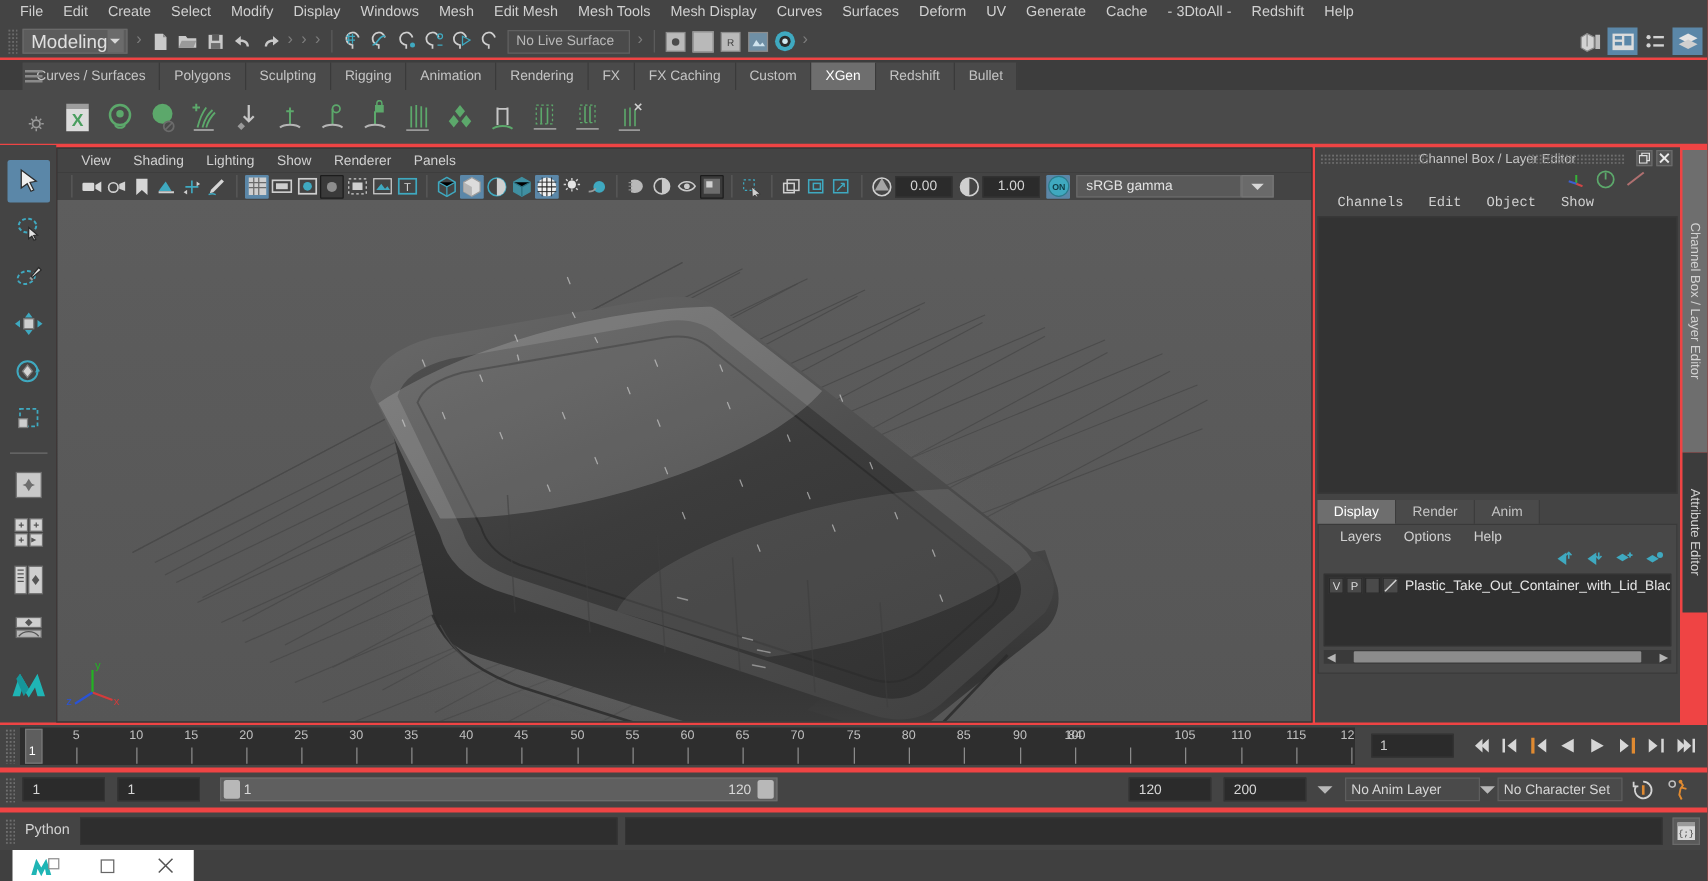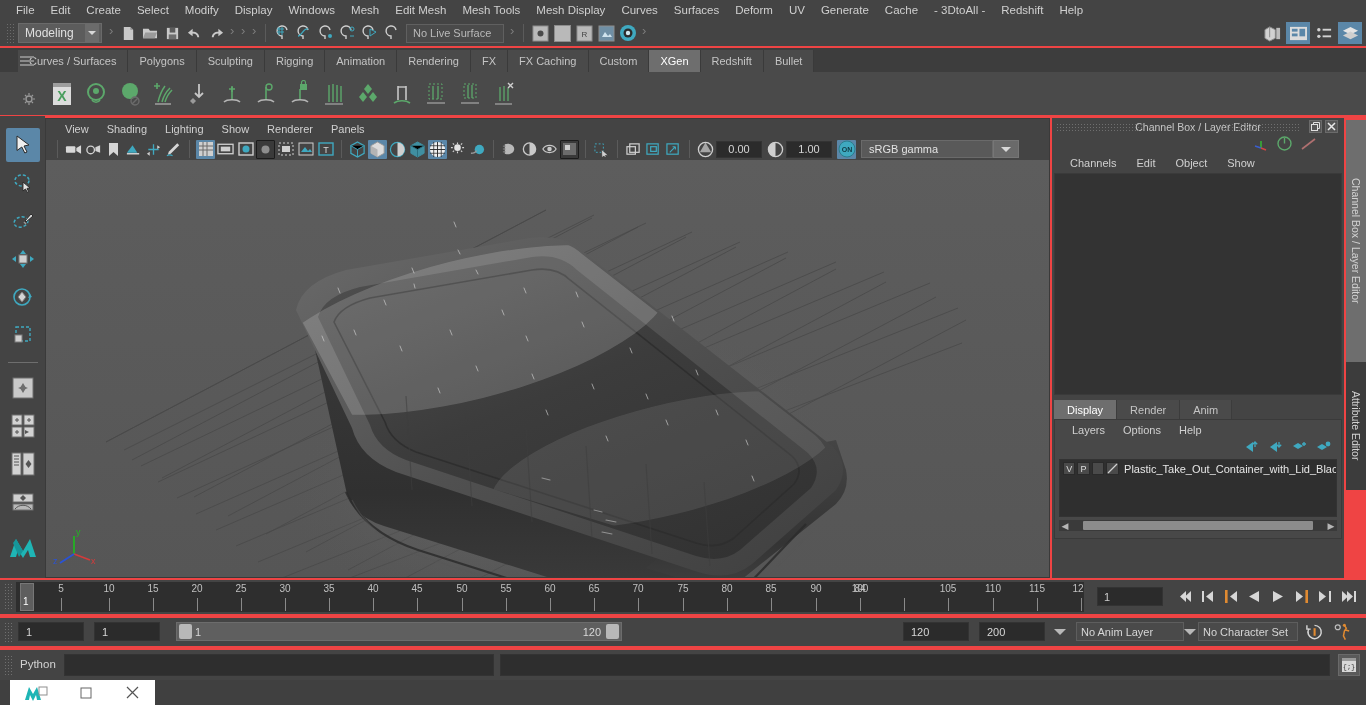--- a/index.html
+++ b/index.html
@@ -30,21 +30,21 @@
     background: #444444; display: flex; align-items: center; padding-left: 6px;
   }
   .dotgrip {
     width: 8px; height: 20px; margin-right: 4px;
     background-image: radial-gradient(circle, #6f6f6f 0.8px, transparent 0.9px);
     background-size: 3px 3px; opacity: .9;
   }
   .modesel {
     height: 20px; width: 84px; background: #5c5c5c; border: 1px solid #6a6a6a;
     display: flex; align-items: center; justify-content: space-between;
-    padding: 0 2px 0 6px; font-size: 12px; color: #e0e0e0; margin-right: 4px;
+    padding: 0 2px 0 6px; font-size: 15px; color: #e0e0e0; margin-right: 4px;
   }
   .modesel .arr { width: 14px; height: 18px; background: #6b6b6b; display:flex;align-items:center;justify-content:center;}
   .modesel .arr::after { content:""; border-left:4px solid transparent;border-right:4px solid transparent;border-top:4px solid #d8d8d8;}
   .sep { width: 1px; height: 18px; background: #5b5b5b; margin: 0 5px; }
   .sepbrk { width: 7px; height: 18px; position: relative; margin: 0 2px;}
   .sepbrk::after { content:"›"; position:absolute; left:1px; top:-1px; color:#7d7d7d; font-size:13px;}
   .sbtn { width: 22px; height: 22px; display: flex; align-items: center; justify-content: center; }
   .livesurf {
     height: 19px; min-width: 98px; background: #4a4a4a; border: 1px solid #606060;
     color: #b9b9b9; font-size: 11px; display: flex; align-items: center;
@@ -130,21 +130,21 @@
     height: 18px; display:flex; align-items:center; justify-content:center;
     position: relative; background:#444;
   }
   .rp-title .t { font-size: 10.5px; color:#c6c6c6; }
   .rp-dots { position:absolute; height:8px; top:5px;
     background-image: radial-gradient(circle, #6f6f6f 0.7px, transparent 0.8px);
     background-size: 3px 3px;}
   .rp-winbtn { position:absolute; top:2px; width:13px;height:13px; background:#555; border:1px solid #6b6b6b;
     display:flex;align-items:center;justify-content:center;font-size:9px;color:#ddd;}
   .rp-icons { height: 17px; display:flex; align-items:center; justify-content:flex-end; gap:8px; padding-right:26px;}
-  .rp-menu { height: 20px; display:flex; align-items:center; padding-left: 8px; }
+  .rp-menu { height: 20px; display:flex; align-items:center; padding-left: 8px; font-family: Liberation Mono, monospace; }
   .rp-menu .rm { padding: 0 10px; font-size: 11px; color: #d0d0d0;}
   .channel-area { margin: 0 2px; height: 222px; background: #333333; border:1px solid #3a3a3a;}
   .layer-tabs { display: flex; align-items: flex-end; height: 20px; padding-left: 2px; margin-top: 4px;}
   .ltab { height: 19px; padding: 0 13px; font-size: 11px; display:flex;align-items:center;
     background:#4a4a4a; color:#c4c4c4; border-right:1px solid #3c3c3c;}
   .ltab.active { background:#6e6e6e; color:#fff;}
   .layer-body { margin: 0 2px; height: 120px; background:#484848; border:1px solid #3a3a3a; }
   .layer-menu { height:19px; display:flex; align-items:center; padding-left:8px;}
   .layer-menu .lm { padding: 0 9px; font-size: 11px; color:#d0d0d0;}
   .layer-btns { height: 18px; display:flex; align-items:center; justify-content:flex-end; gap:9px; padding-right:10px;}

